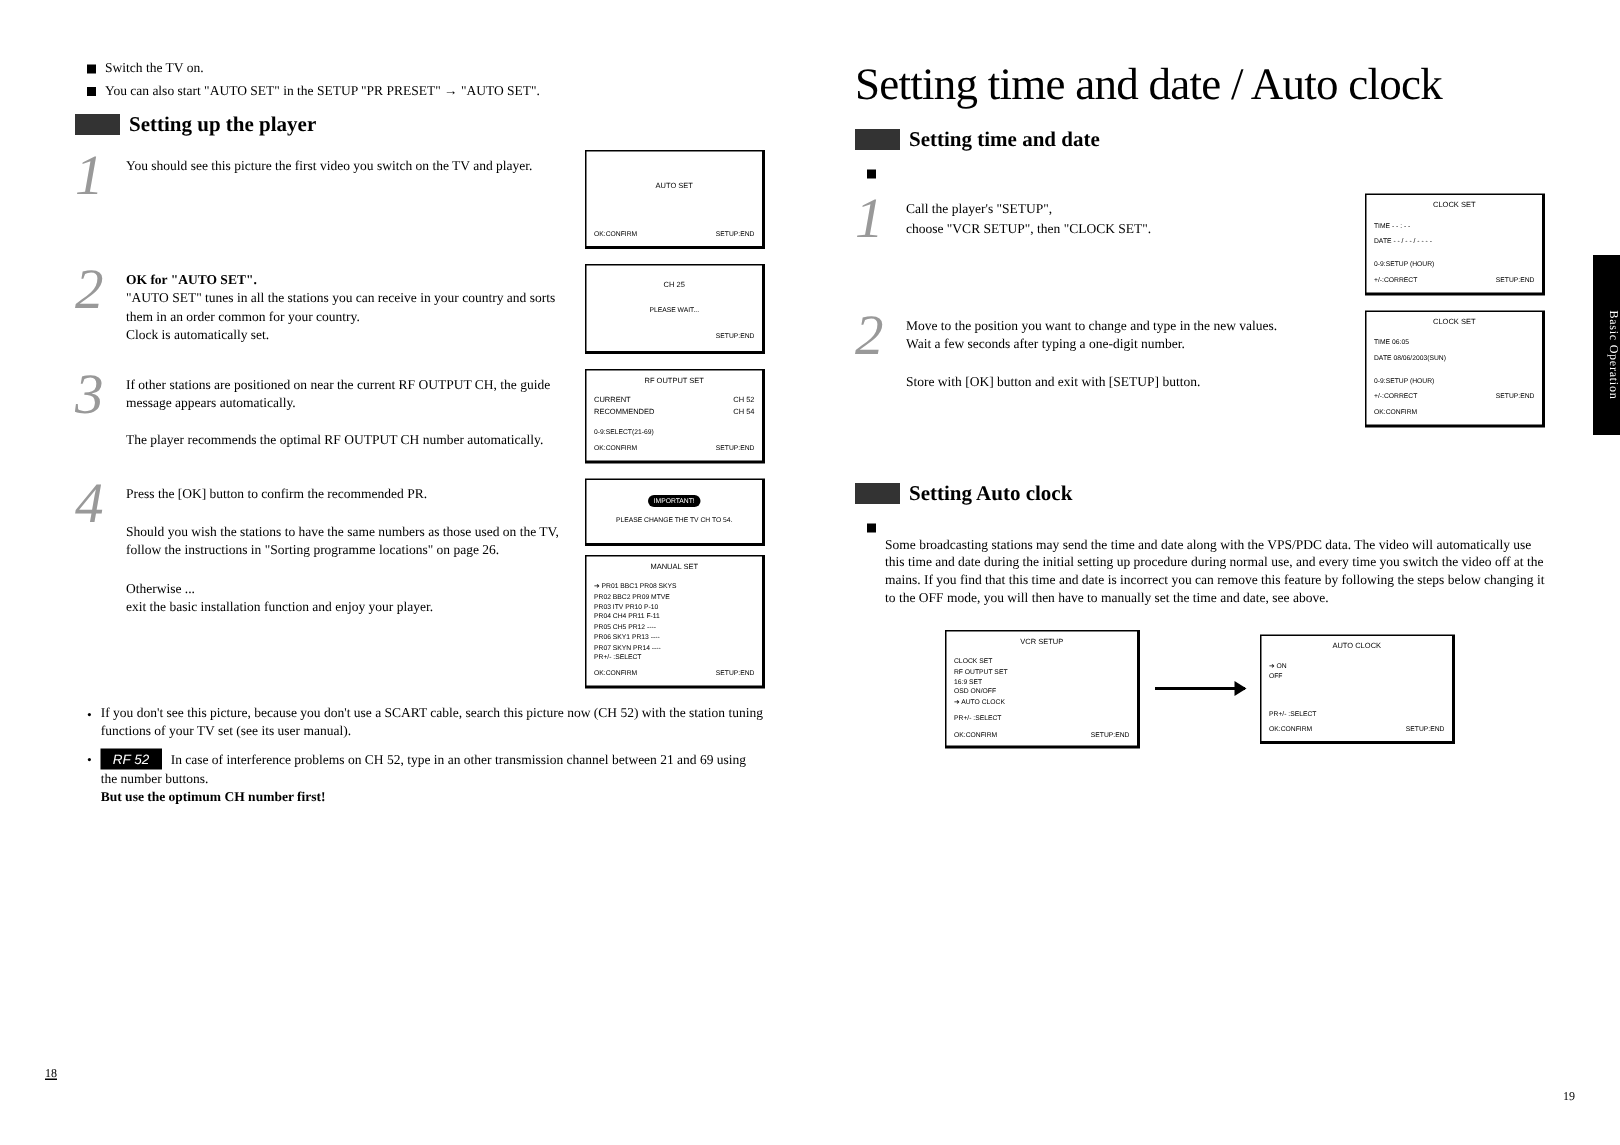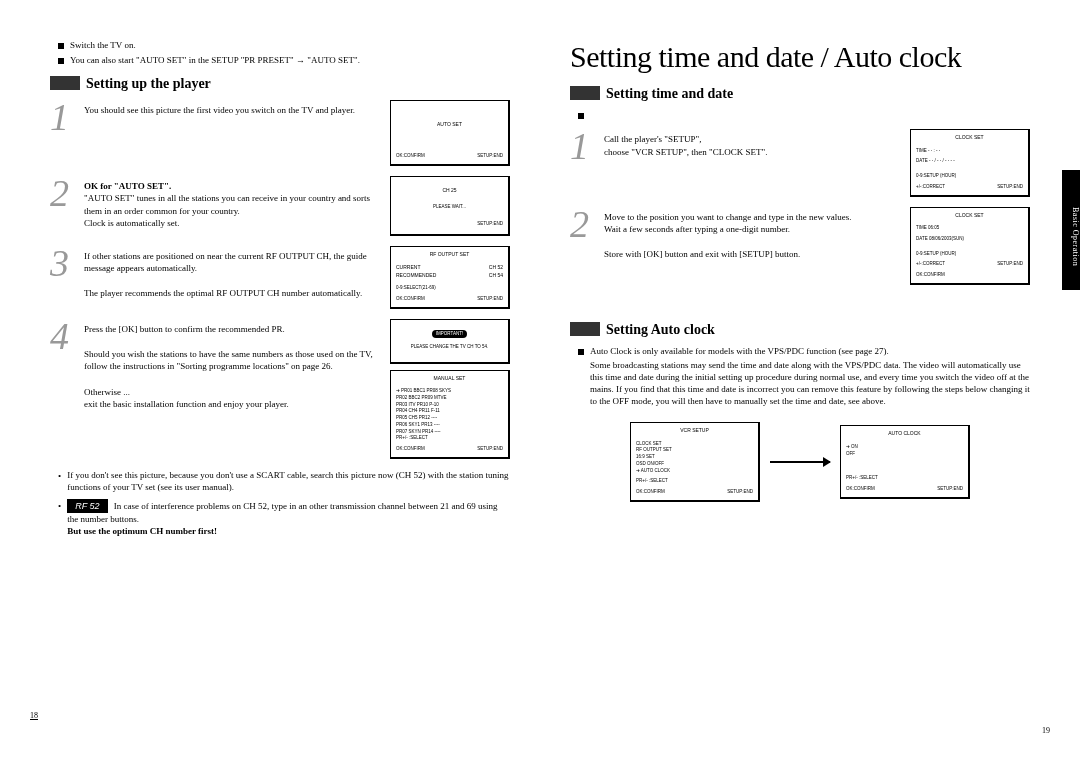--- a/index.html
+++ b/index.html
@@ -230,21 +230,20 @@
     </div>
 
     <div class="section-header" style="margin-top:37px">
       <div class="section-bar"></div>
       <div class="section-title">Setting Auto clock</div>
     </div>
 
     <div class="intro">
       <div class="intro-item">
           <span class="sq"></span>
-          <span>Auto Clock is only available for models with the VPS/PDC function (see page 27).</span>
         </div>
       <div class="intro-item" style="margin-left:12px">
           <span>Some broadcasting stations may send the time and date along with the VPS/PDC data. The video will automatically use this time and date during the initial setting up procedure during normal use, and every time you switch the video off at the mains. If you find that this time and date is incorrect you can remove this feature by following the steps below changing it to the OFF mode, you will then have to manually set the time and date, see above.</span>
         </div>
     </div>
 
     <div class="flow">
       <div class="osd">
         <div class="osd-title">VCR SETUP</div>
         <div class="tiny">CLOCK SET</div>

